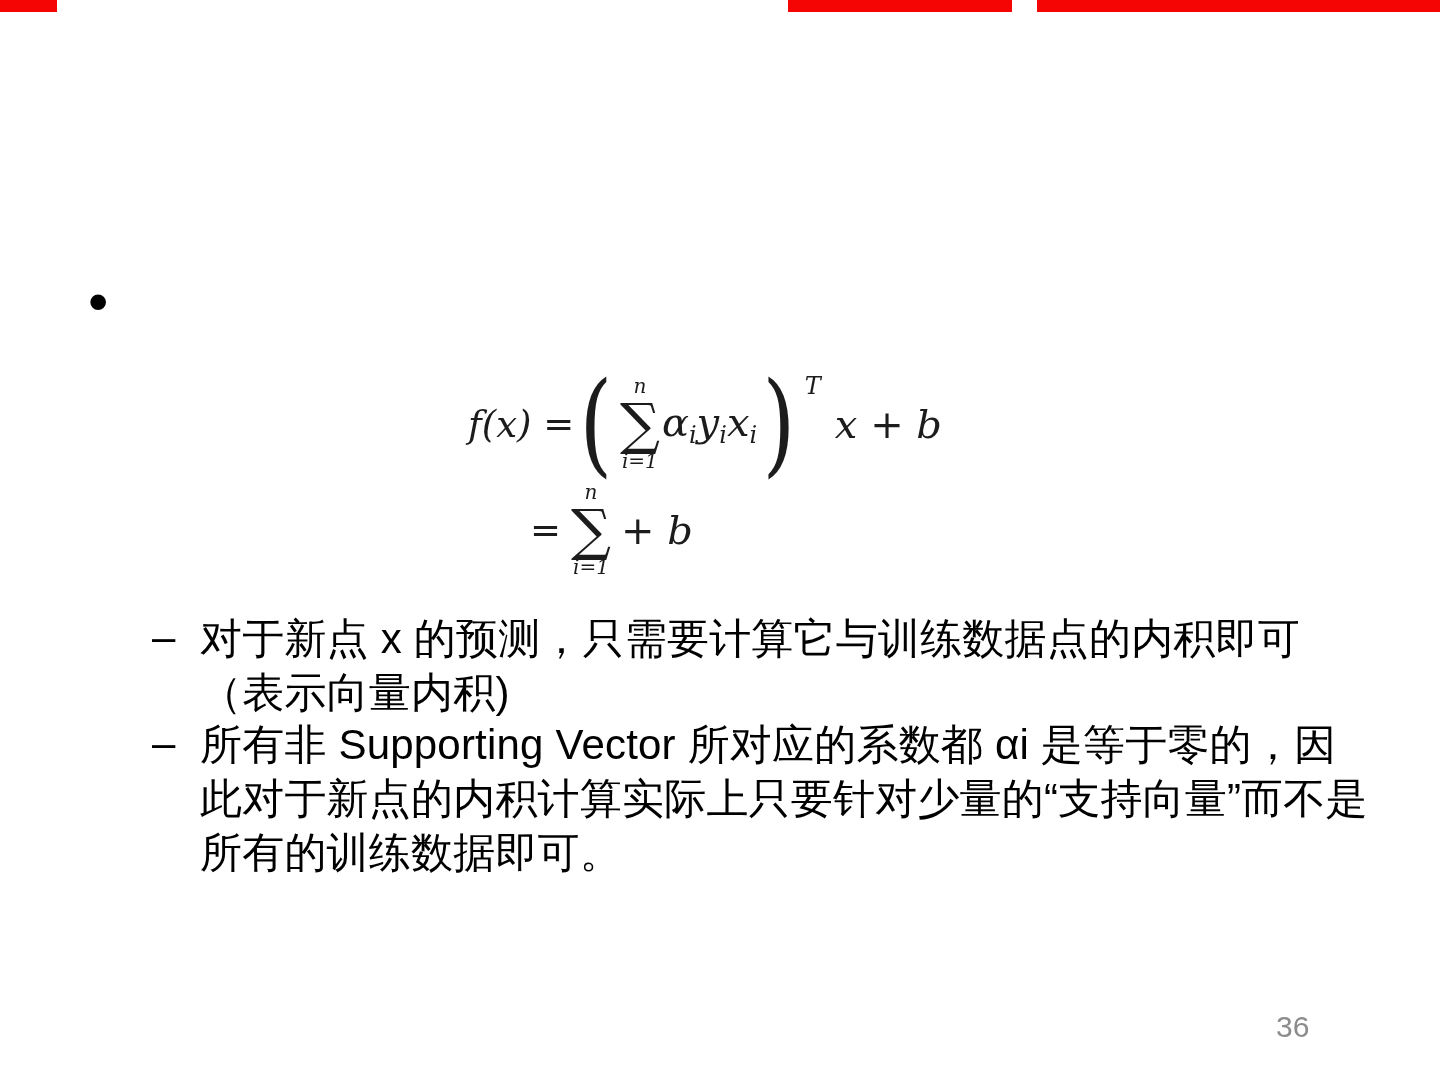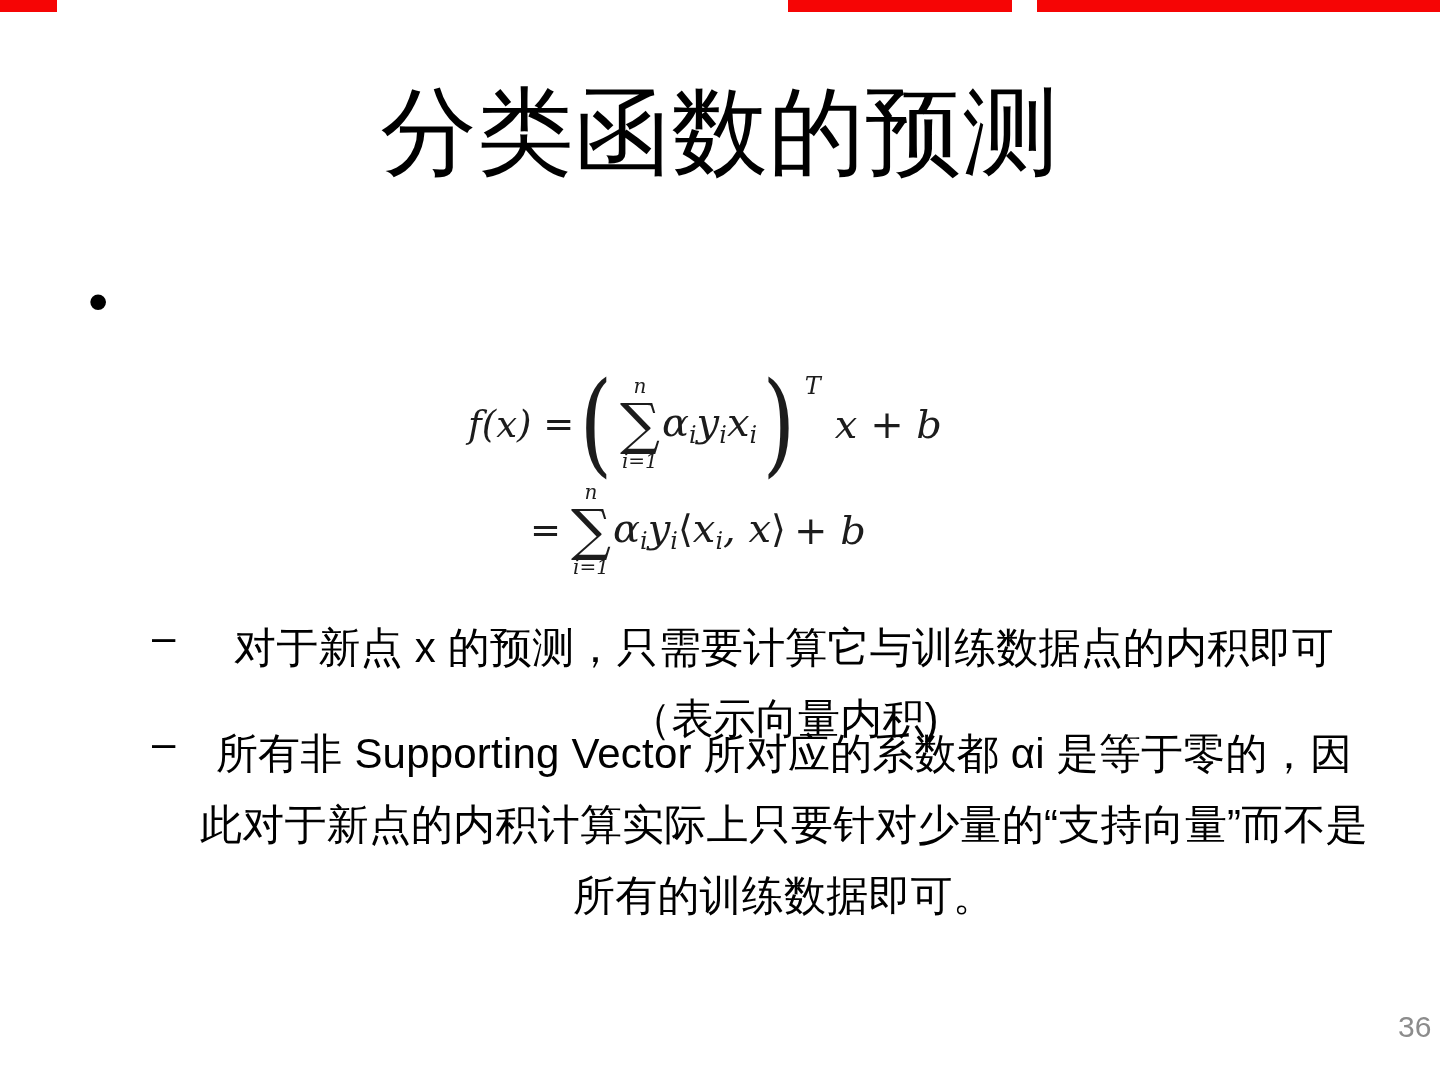--- a/index.html
+++ b/index.html
@@ -50,38 +50,37 @@
   .sup-t{align-self:flex-start;font-size:24px;font-style:italic;margin:2px 6px 0 4px;}
   .tail{font-style:italic;font-size:40px;margin-left:8px;white-space:nowrap;text-align:right;}
 
   
   .sub-bullet{
     position:absolute;left:152px;display:flex;align-items:flex-start;
   }
   #sub1{top:612px;}
   #sub2{top:718px;}
   .dash-marker{font-size:42px;line-height:50px;width:48px;flex:none;}
-  .sub-text{font-size:42px;line-height:71px;width:1168px;letter-spacing:0.2px;text-align:center;}
+  .sub-text{font-size:42px;line-height:54px;width:1168px;letter-spacing:0.2px;}
 
   
   .page-number{
-    position:absolute;left:1398px;top:1010px;
+    position:absolute;left:1276px;top:1010px;
     font-size:30px;color:#8c8c8c;
   }
 </style>
 </head>
 <body>
 
 <div class="slide">
 
   <div class="top-bar left"></div>
   <div class="top-bar mid"></div>
   <div class="top-bar right"></div>
 
-  <div class="title">分类函数的预测</div>
 
   <div class="bullet-row">
     <span class="bullet-marker">•</span>
   </div>
 
   <div class="math-line" id="f-line1">
     <span class="mi">f(x) =</span>
     <span class="paren">(</span>
     <span class="sumblk">
       <span class="sum-lim">n</span>
@@ -94,21 +93,20 @@
     <span class="tail">x + b</span>
   </div>
 
   <div class="math-line" id="f-line2">
     <span class="mi">=</span>
     <span class="sumblk" style="margin-left:10px;">
       <span class="sum-lim">n</span>
       <span class="sigma">∑</span>
       <span class="sum-lim">i=1</span>
     </span>
-    <span class="terms"><span>α</span><span class="s">i</span><span>y</span><span class="s">i</span><span class="ang">⟨</span><span>x</span><span class="s">i</span><span>, x</span><span class="ang">⟩</span></span>
     <span class="tail">+ b</span>
   </div>
 
   <div class="sub-bullet" id="sub1">
     <span class="dash-marker">–</span>
     <span class="sub-text">对于新点 x 的预测，只需要计算它与训练数据点的内积即可（表示向量内积)</span>
   </div>
 
   <div class="sub-bullet" id="sub2">
     <span class="dash-marker">–</span>

